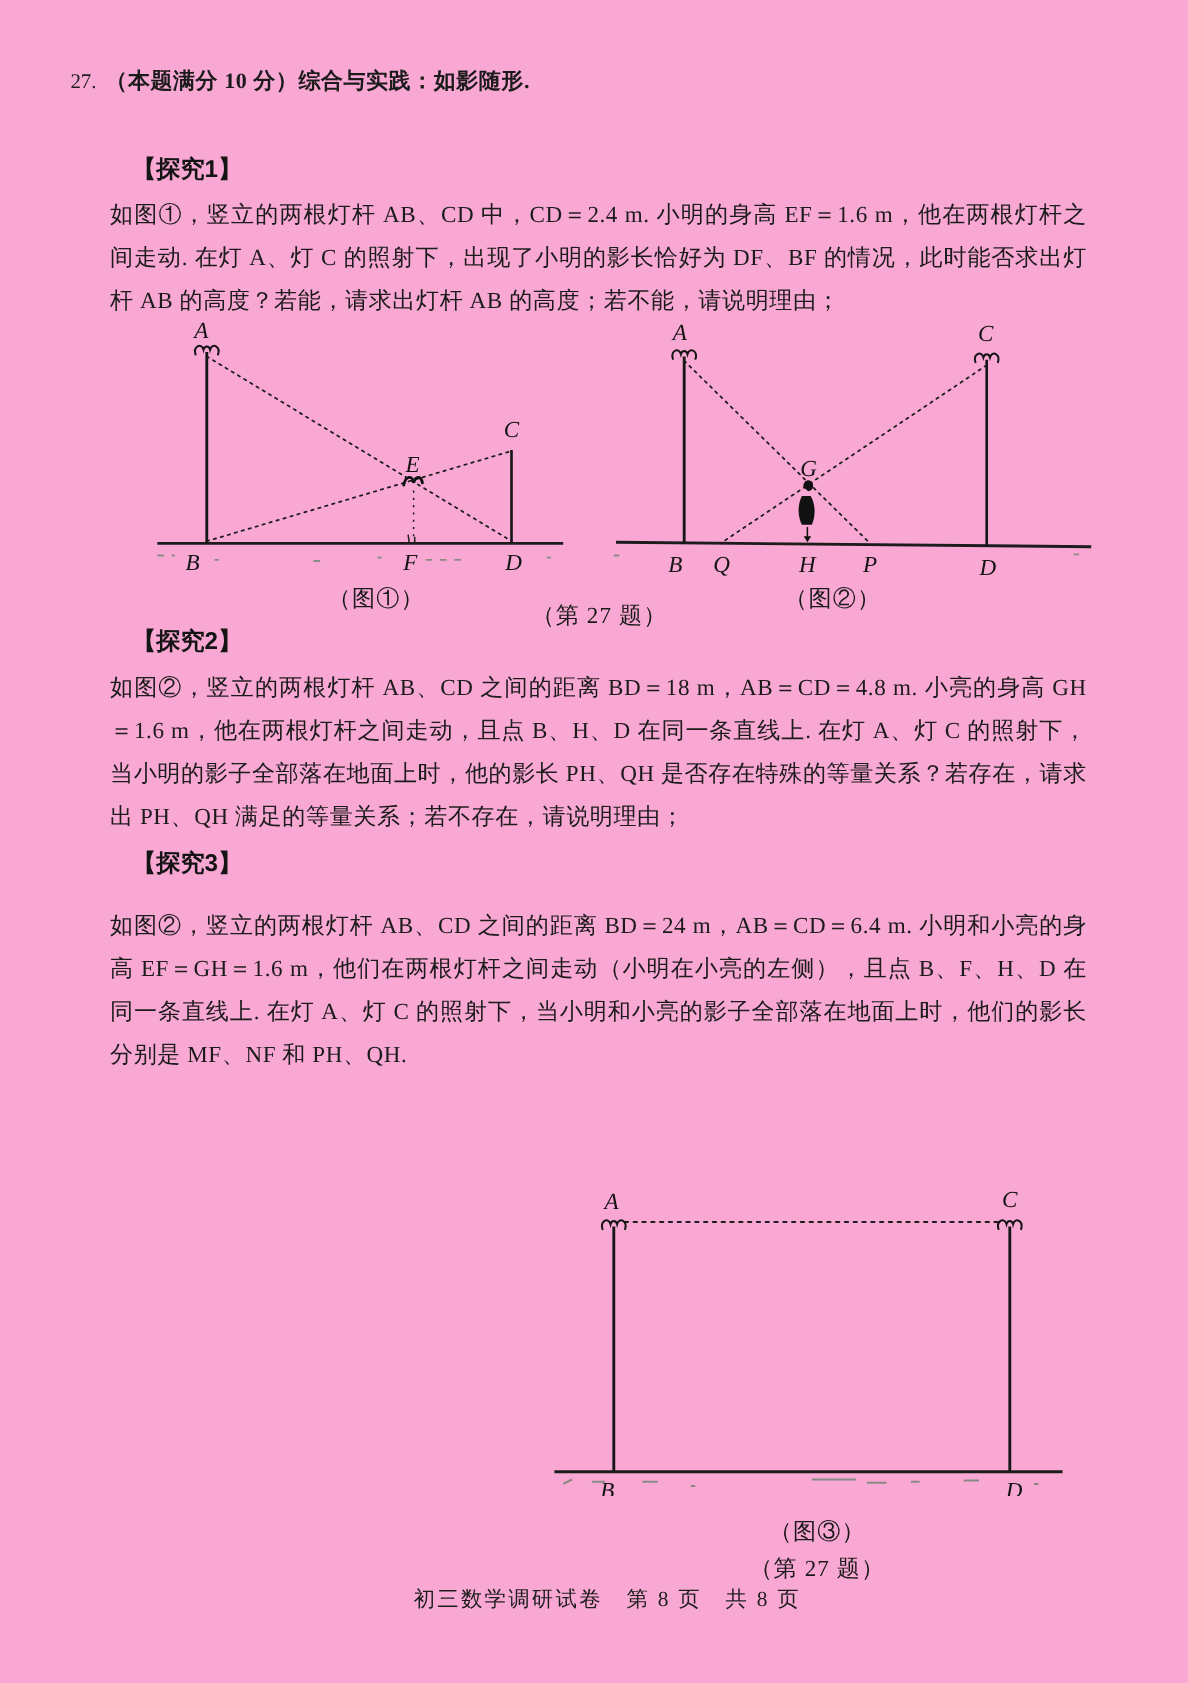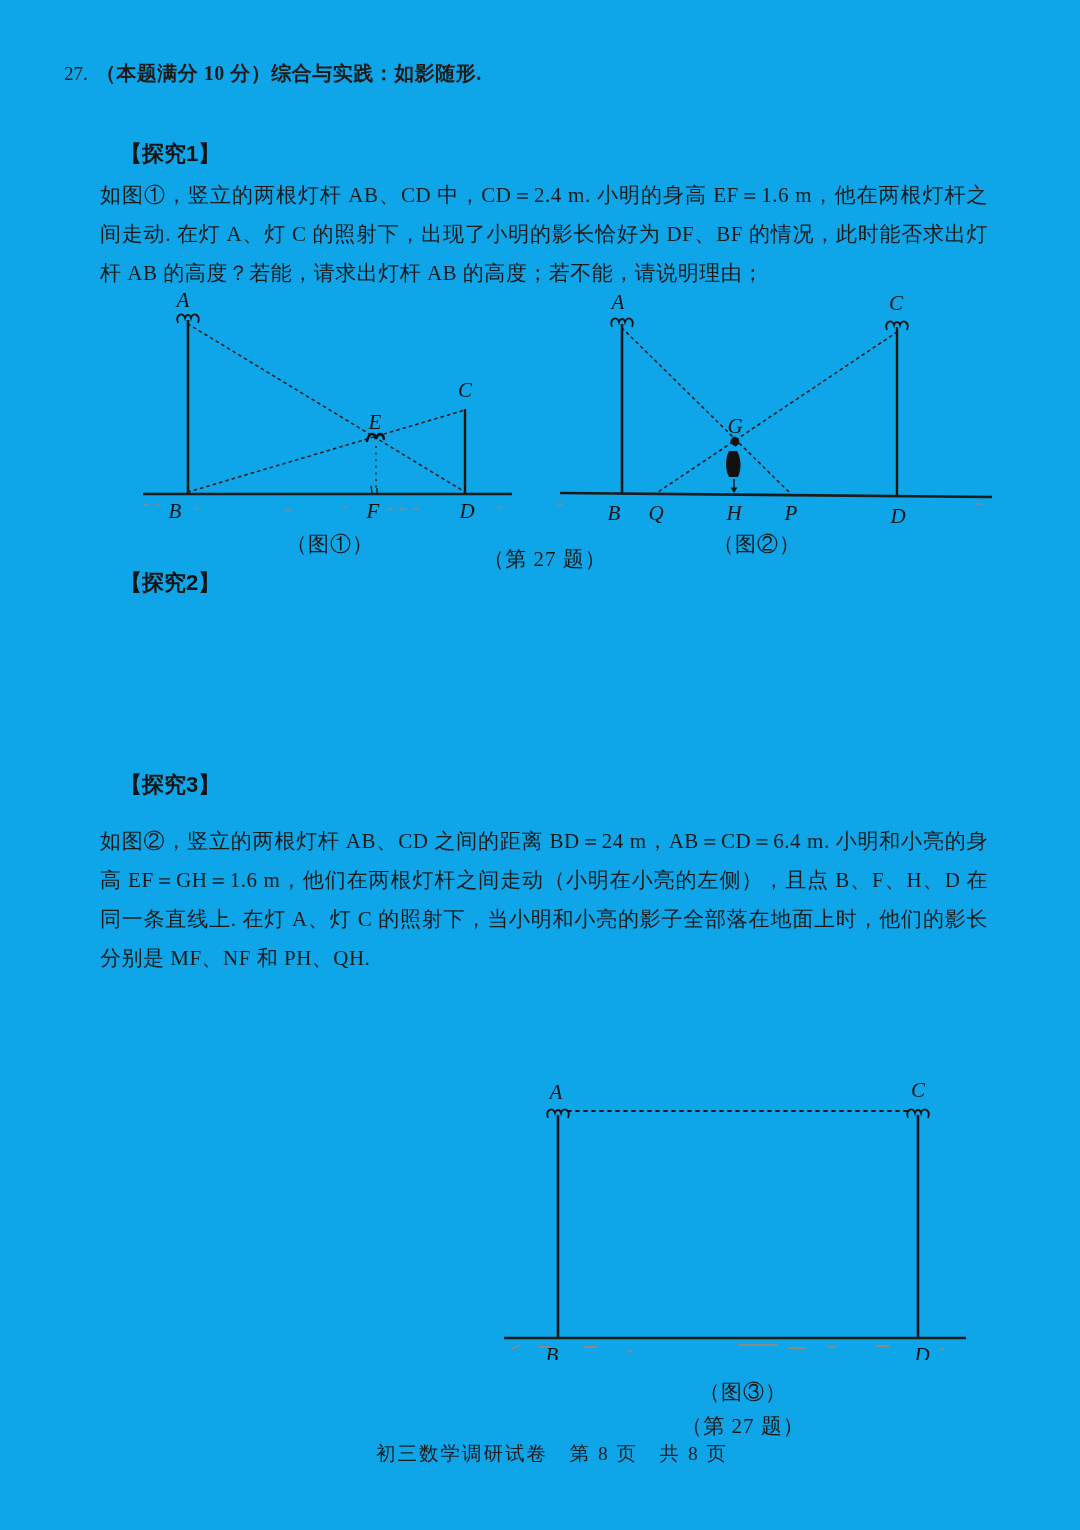--- a/index.html
+++ b/index.html
@@ -1,20 +1,20 @@
 <!DOCTYPE html>
 <html><head>
 <meta charset="utf-8">
 <style>
   html,body{margin:0;padding:0;}
   body{background:#e8e8e6;}
   .page{
     position:relative;
     width:1080px;height:1530px;
-    background:#0ea5e9;
+    background:#f9a8d4;
     color:#1b1b1b;
     font-family:"Liberation Serif", serif;
     overflow:hidden;
   }
   .abs{position:absolute;}
   .para{
     font-size:21px;
     line-height:39px;
     text-align:justify;
     color:#1b1b1b;
@@ -124,25 +124,26 @@
     <text class="lbl" x="66" y="26" text-anchor="middle">A</text>
     <text class="lbl" x="62" y="237" text-anchor="middle">B</text>
     <text class="lbl" x="344" y="27" text-anchor="middle">C</text>
     <text class="lbl" x="346" y="240" text-anchor="middle">D</text>
     <text class="lbl" x="183" y="150" text-anchor="middle">G</text>
     <text class="lbl" x="182" y="237" text-anchor="middle">H</text>
     <text class="lbl" x="239" y="237" text-anchor="middle">P</text>
     <text class="lbl" x="104" y="237" text-anchor="middle">Q</text>
   </svg>
 
-  <div class="abs caption" style="left:240px;top:530px;width:180px;">（图①）</div>
+  <div class="abs caption" style="left:252px;top:530px;width:180px;">（图①）</div>
   <div class="abs caption" style="left:455px;top:545px;width:180px;">（第 27 题）</div>
   <div class="abs caption" style="left:662px;top:530px;width:190px;">（图②）</div>
 
   <div class="abs sec-title" style="left:100px;top:568px;">【探究2】</div>
+  <div class="abs para" style="left:100px;top:606px;width:888px;">如图②，竖立的两根灯杆 AB、CD 之间的距离 BD＝18 m，AB＝CD＝4.8 m. 小亮的身高 GH＝1.6 m，他在两根灯杆之间走动，且点 B、H、D 在同一条直线上. 在灯 A、灯 C 的照射下，当小明的影子全部落在地面上时，他的影长 PH、QH 是否存在特殊的等量关系？若存在，请求出 PH、QH 满足的等量关系；若不存在，请说明理由；</div>
 
   <div class="abs sec-title" style="left:100px;top:770px;">【探究3】</div>
   <div class="abs para" style="left:100px;top:806px;width:888px;margin-top:16px;">如图②，竖立的两根灯杆 AB、CD 之间的距离 BD＝24 m，AB＝CD＝6.4 m. 小明和小亮的身高 EF＝GH＝1.6 m，他们在两根灯杆之间走动（小明在小亮的左侧），且点 B、F、H、D 在同一条直线上. 在灯 A、灯 C 的照射下，当小明和小亮的影子全部落在地面上时，他们的影长分别是 MF、NF 和 PH、QH.</div>
 
 
   <svg class="abs" style="left:488px;top:1075px;" width="492" height="285" viewBox="0 0 492 285">
 
     <line x1="80" y1="36" x2="420" y2="36" stroke="#1c1c1c" stroke-width="1.8" stroke-dasharray="3 5" stroke-linecap="round"></line>
 
     <line x1="70" y1="40" x2="70" y2="263" stroke="#161616" stroke-width="2.6"></line>

